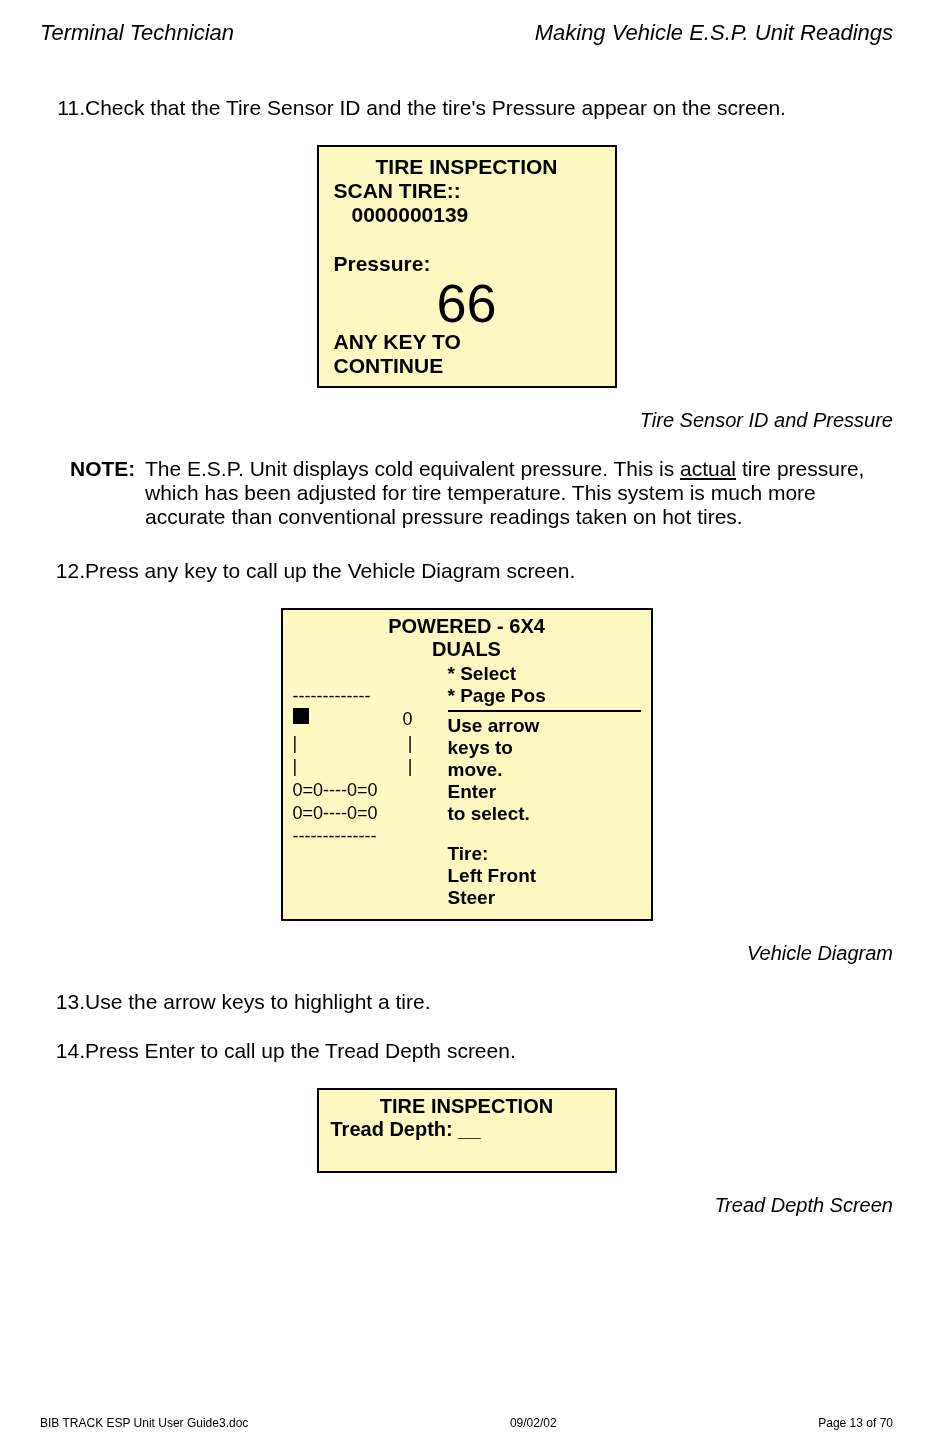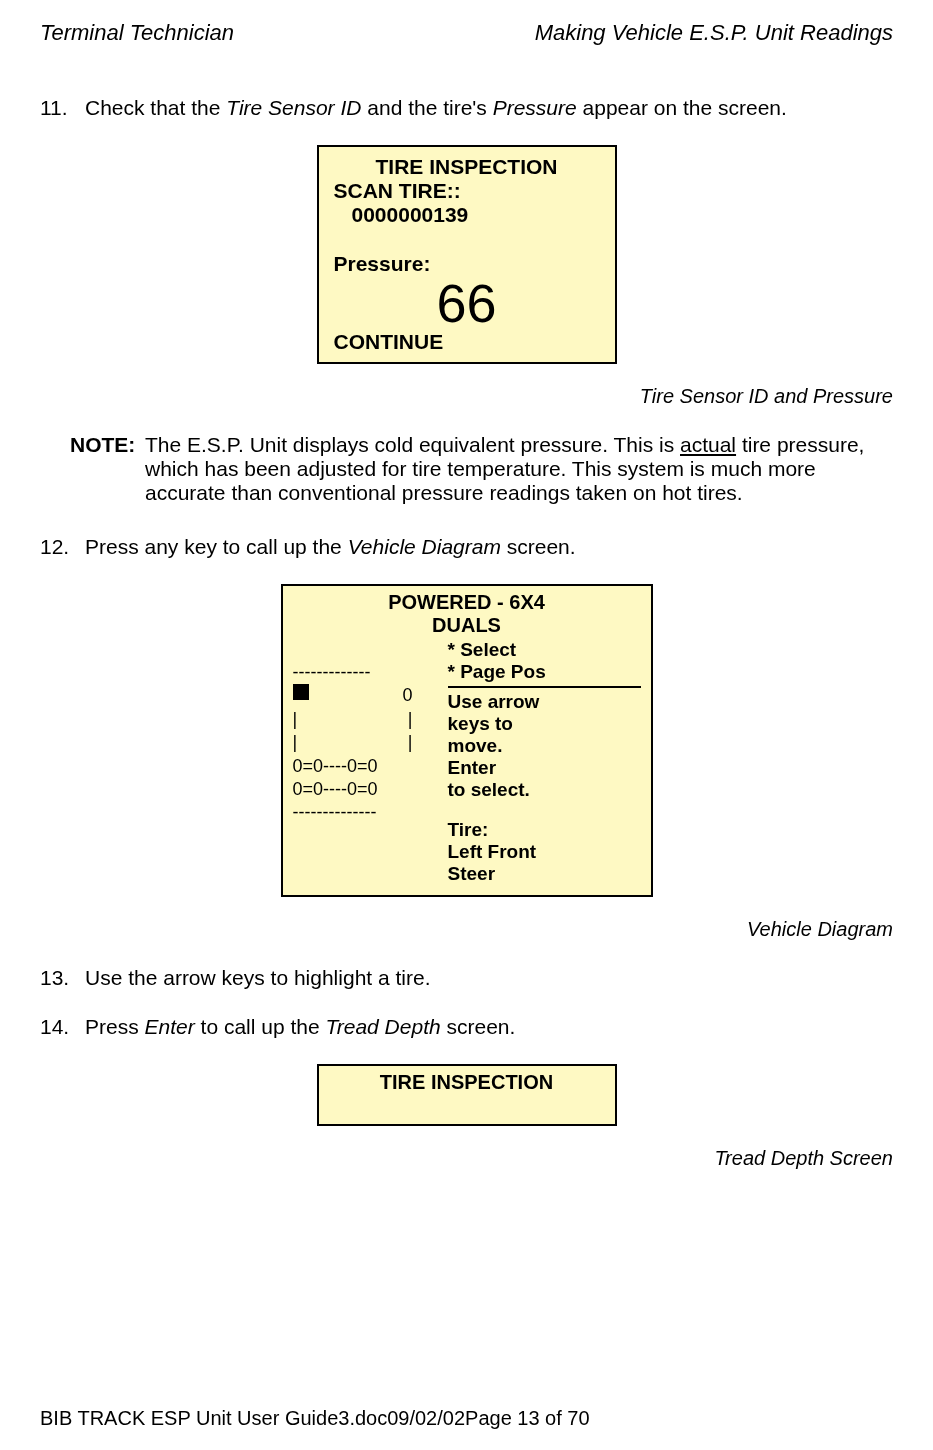--- a/index.html
+++ b/index.html
@@ -23,26 +23,26 @@
       margin-bottom: 50px;
       text-align: center;
     }
     .step {
       font-size: 21px;
       margin-bottom: 25px;
       display: flex;
     }
     .step-num {
       min-width: 45px;
+      text-align: right;
     }
     .step-text {
       flex: 1;
     }
     .italic {
-      font-style: italic;
     }
     .screen-box {
       border: 2px solid black;
       margin: 0 auto;
       background: #fef9c3;
     }
     .screen1 {
       width: 300px;
       padding: 8px 15px;
     }
@@ -152,21 +152,22 @@
     .screen3-tread {
       font-weight: bold;
       font-size: 20px;
     }
     .footer {
       position: absolute;
       bottom: 20px;
       left: 40px;
       right: 40px;
       display: flex;
-      font-size: 20px;
+      justify-content: space-between;
+      font-size: 12px;
     }
     .dash-line {
       letter-spacing: 0px;
     }
   </style>
 </head>
 <body>
 
 <div class="header">
   <span>Terminal Technician</span>
@@ -179,20 +180,21 @@
     <span>Check that the </span><span class="italic">Tire Sensor ID</span><span> and the tire's </span><span class="italic">Pressure</span><span> appear on the screen.</span>
   </span>
 </div>
 
 <div class="screen-box screen1">
   <div class="screen1-title">TIRE INSPECTION</div>
   <div class="screen1-scan">SCAN TIRE::</div>
   <div class="screen1-id">0000000139</div>
   <div class="screen1-pressure-label">Pressure:</div>
   <div class="screen1-pressure-val">66</div>
+  <div class="screen1-anykey">ANY KEY TO</div>
   <div class="screen1-anykey">CONTINUE</div>
 </div>
 <div class="caption">Tire Sensor ID and Pressure</div>
 
 <div class="note-block">
   <span class="note-label">NOTE:</span>
   <span class="note-text">
     <span>The E.S.P. Unit displays cold equivalent pressure.  This is </span><span class="underline">actual</span><span> tire pressure, which has been adjusted for tire temperature.  This system is much more accurate than conventional pressure readings taken on hot tires.</span>
   </span>
 </div>
@@ -251,20 +253,21 @@
 
 <div class="step">
   <span class="step-num">14.</span>
   <span class="step-text">
     <span>Press </span><span class="italic">Enter</span><span> to call up the </span><span class="italic">Tread Depth</span><span> screen.</span>
   </span>
 </div>
 
 <div class="screen-box screen3">
   <div class="screen3-title">TIRE INSPECTION</div>
+  <div class="screen3-tread">Tread Depth: __</div>
 </div>
 <div class="caption">Tread Depth Screen</div>
 
 <div class="footer">
   <span>BIB TRACK  ESP Unit User Guide3.doc</span>
   <span>09/02/02</span>
   <span>Page 13 of 70</span>
 </div>
 
 </body></html>

